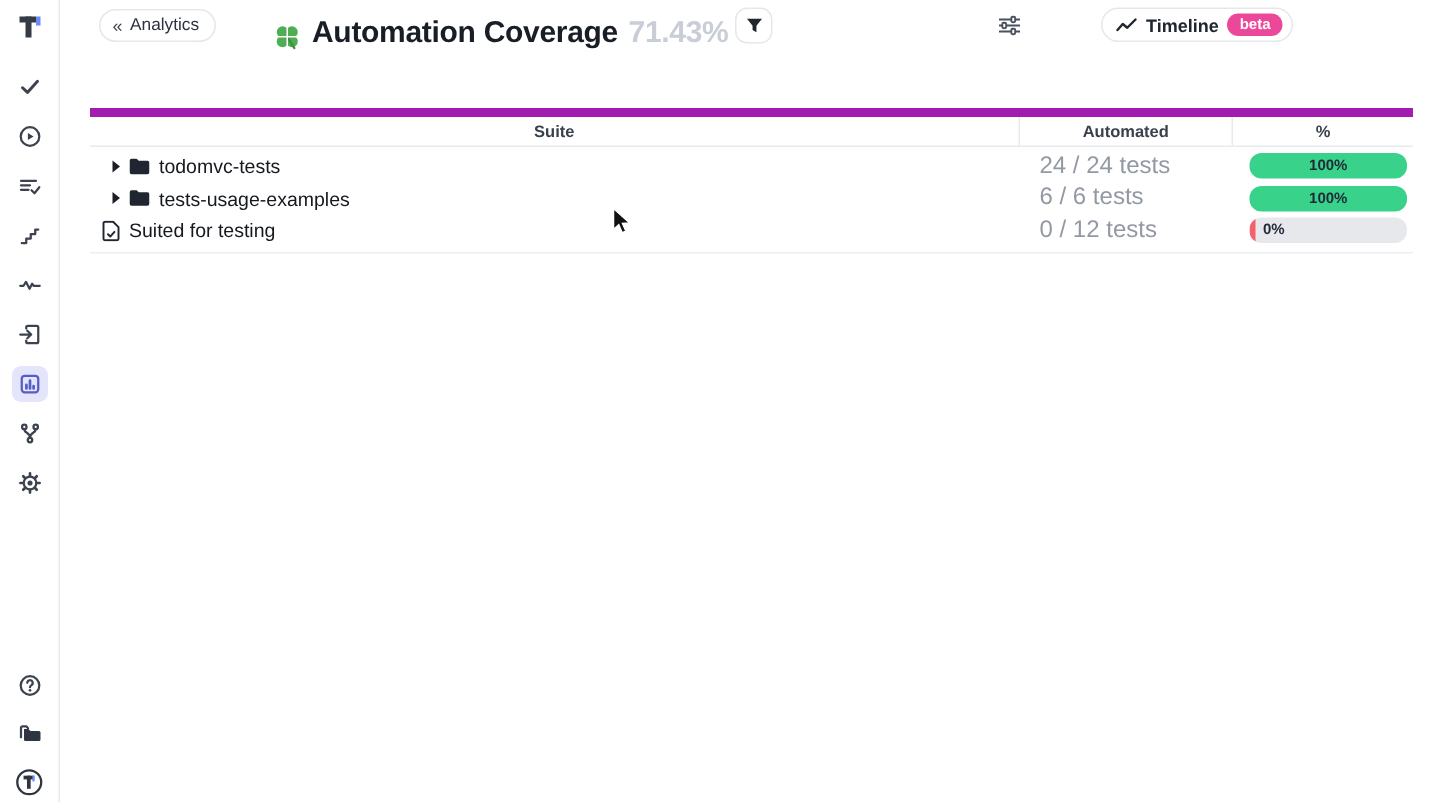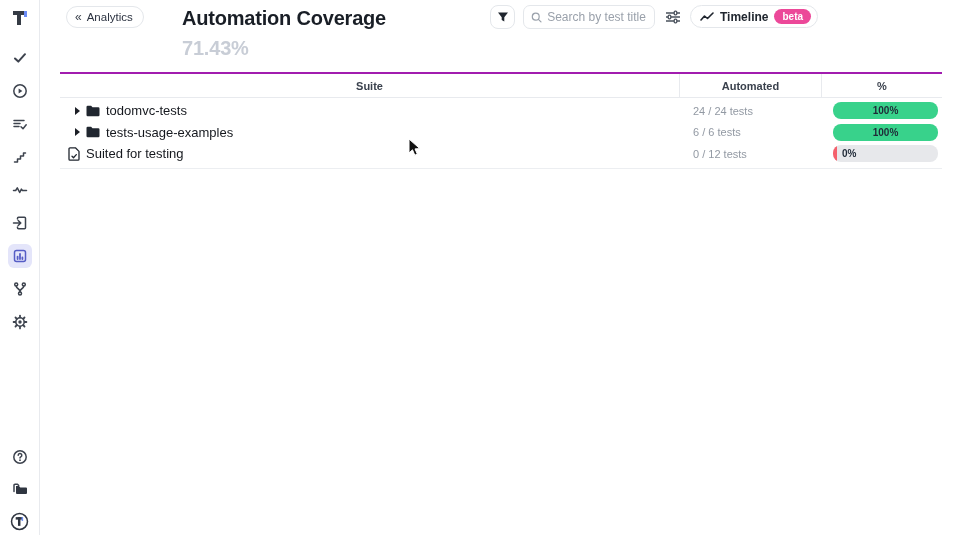--- a/index.html
+++ b/index.html
@@ -19,55 +19,55 @@
   .rail-bottom { margin-top:auto; display:flex; flex-direction:column; align-items:center; gap:8px; padding-bottom:2px; }
   .icon-stroke { stroke:#3d434e; stroke-width:1.5; fill:none; stroke-linecap:round; stroke-linejoin:round; }
   .icon-stroke-blue { stroke:#565dc6; stroke-width:1.5; fill:none; stroke-linecap:round; stroke-linejoin:round; }
 
   
   .hdr { position:absolute; left:40px; top:0; width:920px; height:34px; }
   .back-btn { position:absolute; left:26px; top:6px; height:22px; padding:0 10px 0 8px;
     border:1px solid #e4e7eb; border-radius:13px; background:#fff; display:flex; align-items:center; gap:5px;
     font-size:11.5px; color:#2b3240; cursor:pointer; }
   .back-chevrons { font-size:12px; color:#3d434e; line-height:1; margin-top:-1px; }
-  .title-group { position:absolute; left:142px; top:0; height:34px; display:flex; align-items:flex-start; gap:7px;flex-direction:column; }
+  .title-group { position:absolute; left:142px; top:0; height:34px; display:flex; align-items:flex-end; gap:7px; }
   .clover { width:19px; height:19px; }
   .page-title { font-size:20px; font-weight:700; color:#191e26; letter-spacing:-0.2px; }
   .page-pct { font-size:20px; font-weight:700; color:#c8cdd6; letter-spacing:-0.2px; }
   .filter-btn { position:absolute; left:450px; top:5px; width:25px; height:24px;
     border:1px solid #e4e7eb; border-radius:8px; background:#fff; display:flex; align-items:center; justify-content:center; cursor:pointer; }
   .search-box { position:absolute; left:483px; top:5px; width:132px; height:24px;
     border:1px solid #e4e7eb; border-radius:7px; background:#fff; display:flex; align-items:center; padding:0 7px; gap:5px; }
   .search-box input { border:none; outline:none; width:100%; font-size:12px; color:#333;
     font-family:"Liberation Sans", sans-serif; background:transparent; }
   .search-box input::placeholder { color:#9aa1ab; }
   .sliders-btn { position:absolute; left:624px; top:9px; width:18px; height:16px; cursor:pointer; }
-  .timeline-btn { position:absolute; left:650px; top:5px; height:23px; padding:0 6px 0 9px;
+  .timeline-btn { position:absolute; left:694px; top:5px; height:23px; padding:0 6px 0 9px;
     border:1px solid #e4e7eb; border-radius:12px; background:#fff; display:flex; align-items:center; gap:6px; cursor:pointer; }
   .timeline-label { font-size:12px; font-weight:600; color:#20262f; }
   .beta-badge { background:#ec4899; color:#fff; font-size:10px; font-weight:600;
     padding:2px 8px; border-radius:999px; line-height:1.1; }
 
   
   .table { position:absolute; left:60px; top:72px; width:882px; }
-  .t-head { display:flex; height:26px; border-top:2px solid #a21caf; border-bottom:1px solid #e8eaee; }
+  .t-head { display:flex; height:26px; border-top:6px solid #a21caf; border-bottom:1px solid #e8eaee; }
   .t-head .cell { display:flex; align-items:center; justify-content:center;
     font-size:11px; font-weight:700; color:#3a414d; }
   .col-suite { flex:1; }
   .col-auto { width:143px; }
   .col-pct { width:120px; }
   .t-head .col-auto { border-left:1px solid #e8eaee; border-right:1px solid #e8eaee; }
   .t-body .t-row { display:flex; height:21.5px; align-items:center; }
   .t-body { border-bottom:1px solid #eceef1; padding:2px 0 3px; }
   .suite-cell { display:flex; align-items:center; gap:6px; font-size:13px; color:#15181e; }
   .row-folder .suite-cell { padding-left:15px; }
   .row-file .suite-cell { padding-left:8px;text-align:center; }
   .caret { width:0; height:0; border-left:5px solid #1c1f26; border-top:4px solid transparent;
     border-bottom:4px solid transparent; cursor:pointer; }
-  .auto-cell { font-size:11px; color:#9299a3; padding-left:14px; }
+  .auto-cell { font-size:16px; color:#9299a3; padding-left:14px; }
   .pct-cell { padding-left:11px; }
   .bar { position:relative; width:105px; height:17px; border-radius:8px; overflow:hidden;
     font-size:10px; font-weight:600; color:#1f2937; display:flex; align-items:center; }
   .bar-full { background:#38d28b; justify-content:center; }
   .bar-zero { background:#e7e8eb; }
   .bar-zero .red-sliver { position:absolute; left:0; top:0; width:4px; height:100%; background:#f4606c; }
   .bar-zero .bar-text { margin-left:9px; }
 
   
   .cursor { position:absolute; left:408px; top:138px; width:13px; height:19px; pointer-events:none; }
@@ -184,27 +184,20 @@
       <span class="page-title">Automation Coverage</span>
       <span class="page-pct">71.43%</span>
     </div>
 
     <button class="filter-btn">
       <svg width="12" height="12" viewBox="0 0 12 12">
           <path d="M1 1.5 h10 L7.3 6.2 V10.5 L4.7 9 V6.2 Z" fill="#20262f"></path>
         </svg>
     </button>
 
-    <div class="search-box">
-      <svg width="13" height="13" viewBox="0 0 13 13">
-          <circle cx="5.5" cy="5.5" r="4" fill="none" stroke="#9aa1ab" stroke-width="1.4"></circle>
-          <path d="M8.6 8.6 L11.6 11.6" stroke="#9aa1ab" stroke-width="1.4" stroke-linecap="round"></path>
-        </svg>
-      <input type="text" placeholder="Search by test title" style="">
-    </div>
 
     <div class="sliders-btn">
       <svg width="18" height="16" viewBox="0 0 18 16">
         <path d="M2 4 h14 M2 8 h14 M2 12 h14" stroke="#4a515c" stroke-width="1.4"></path>
         <rect x="10.2" y="2.2" width="2.6" height="3.6" rx="1" fill="#fff" stroke="#4a515c" stroke-width="1.3"></rect>
         <rect x="4.2" y="6.2" width="2.6" height="3.6" rx="1" fill="#fff" stroke="#4a515c" stroke-width="1.3"></rect>
         <rect x="10.2" y="10.2" width="2.6" height="3.6" rx="1" fill="#fff" stroke="#4a515c" stroke-width="1.3"></rect>
       </svg>
     </div>
 

